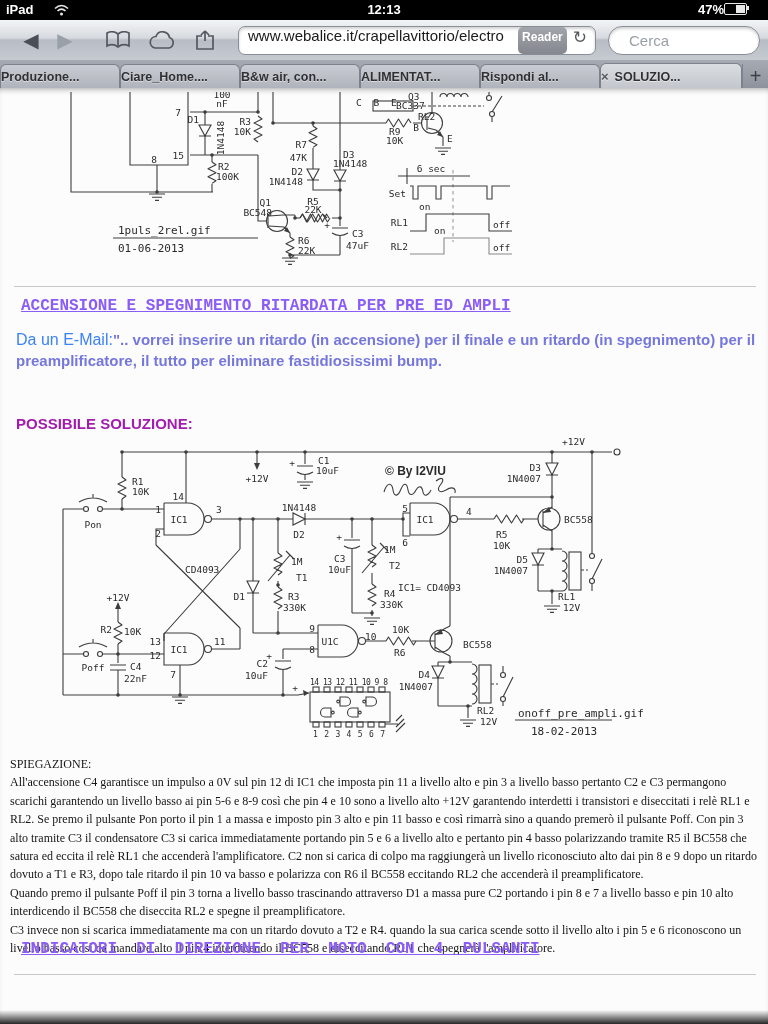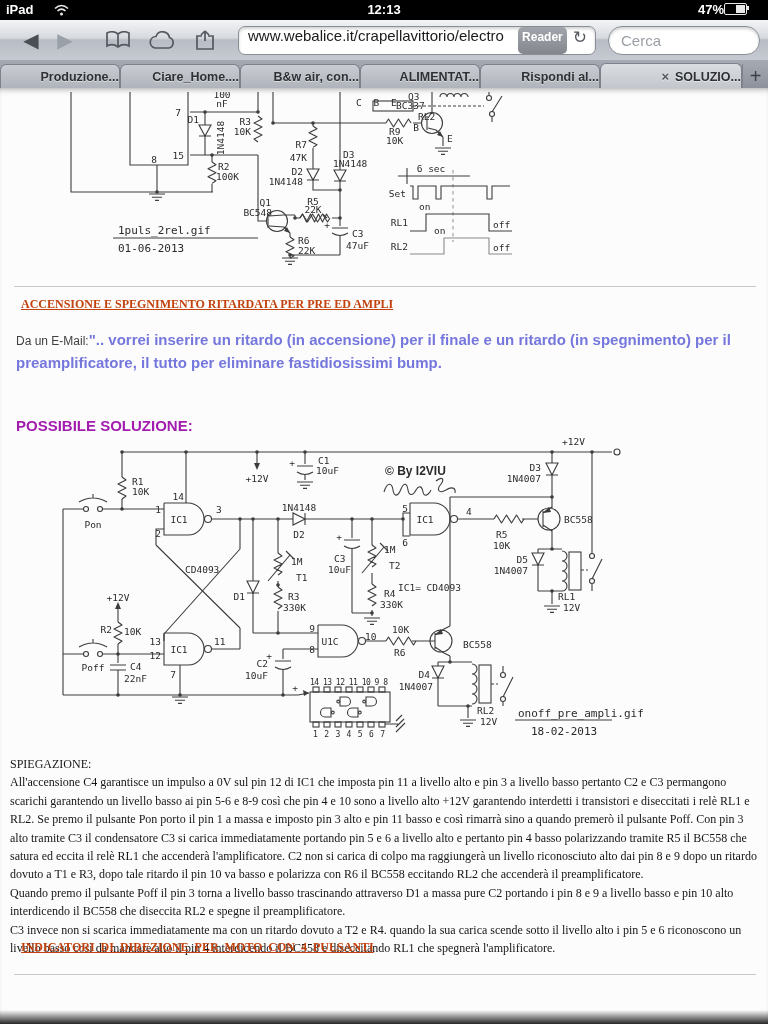--- a/index.html
+++ b/index.html
@@ -23,49 +23,49 @@
   .urlfield{position:relative;margin-left:10px;width:356px;height:27px;background:#fff;
             border:1px solid #8a8e96;border-radius:7px;box-shadow:inset 0 2px 3px rgba(0,0,0,.18);
             display:flex;overflow:hidden;}
   .urltext{flex:1;margin-left:9px;font-size:15px;color:#1a1a1a;white-space:nowrap;overflow:hidden;}
   .reader{flex:none;background:linear-gradient(#a2a5ab,#84878d);color:#fff;font-size:12px;font-weight:bold;
           padding:3px 4px;border-radius:5px;margin-right:6px;}
   .refresh{flex:none;font-size:17px;color:#55585e;margin-right:8px;}
   .searchfield{margin-left:12px;width:150px;height:27px;background:#fff;border:1px solid #8a8e96;
                border-radius:14px;box-shadow:inset 0 2px 3px rgba(0,0,0,.18);
                display:flex;align-items:center;}
-  .searchfield span{margin-left:12px;font-size:15px;color:#9aa0a6;}
+  .searchfield span{margin-left:20px;font-size:15px;color:#9aa0a6;}
   
   .tabbar{position:absolute;top:60px;left:0;width:768px;height:28px;
           background:linear-gradient(#a6aab3,#8e929c);border-bottom:1px solid #6a6e76;display:flex;}
   .tab{flex:none;width:118px;margin-top:4px;height:24px;border:1px solid #7d818b;border-bottom:none;
        border-radius:6px 6px 0 0;background:linear-gradient(#c9ccd2,#aeb2ba);
-       display:flex;align-items:center;justify-content:flex-end;
+       display:flex;align-items:center;justify-content:flex-start;
        font-size:12.5px;font-weight:bold;color:#2e3034;text-shadow:0 1px 0 rgba(255,255,255,.5);}
   .tab.active{margin-top:3px;height:25px;width:140px;background:linear-gradient(#dadde1,#c2c6cc);}
   .tab .close{margin-right:6px;color:#55585e;font-size:13px;}
   .newtab{flex:1;display:flex;align-items:center;justify-content:center;font-size:20px;color:#3c3f45;
           border-left:1px solid #7d818b;margin-top:4px;}
   
   .content{position:absolute;top:88px;left:0;width:768px;height:936px;background:#fcfcfc;
            box-shadow:inset 0 5px 7px -5px rgba(0,0,0,.45);}
   .csvg{position:absolute;left:0;}
   .csvg path,.csvg line,.csvg rect,.csvg circle{stroke:#3c3c3c;fill:none;stroke-width:1.1;}
   .csvg text{stroke:none;fill:#2a2a2a;font-family:"DejaVu Sans Mono",monospace;font-size:9.5px;}
   .csvg .cap{font-size:11px;}
   .csvg .dt{fill:#3c3c3c;stroke:none;}
   .csvg .gy{stroke:#8a8a8a;}
   .csvg .dash{stroke-dasharray:3,2;}
   .csvg .dashg{stroke:#9a9a9a;stroke-dasharray:3.5,3.5;}
   .csvg .cpy{font-family:"Liberation Sans",sans-serif;font-size:12px;font-weight:bold;}
   .hr1{position:absolute;left:14px;width:742px;height:1px;background:#c9c9c9;}
-  .rtitle{position:absolute;left:21px;font-family:Liberation Serif, serif;font-weight:bold;
-          font-size:12px;color:#c2410c;text-decoration:underline;white-space:pre;}
+  .rtitle{position:absolute;left:21px;font-family:Liberation Mono, monospace;font-weight:bold;
+          font-size:16px;color:#8b5cf6;text-decoration:underline;white-space:pre;}
   .emailblk{position:absolute;left:16px;width:744px;font-size:15px;line-height:21px;}
-  .eprefix{font-size:12px;color:#404040;font-weight:normal;}
+  .eprefix{font-size:16px;color:#3b82f6;font-weight:normal;}
   .equote{color:#7577dd;font-weight:bold;}
   .possible{color:#a21caf;font-weight:bold;font-size:15px;}
   .spieg{position:absolute;left:10px;width:752px;font-family:"Liberation Serif",serif;
          font-size:12px;line-height:18.4px;color:#151515;}
   .bottomfade{position:absolute;left:0;bottom:0;width:768px;height:14px;
               background:linear-gradient(rgba(0,0,0,0),rgba(20,20,20,.92));}
 </style>
 </head>
 <body>
 
@@ -492,21 +492,21 @@
       <text x="349" y="685" text-anchor="middle" style="font-size:8px" textLength="78">14 13 12 11 10 9 8</text>
       <text x="349" y="737" text-anchor="middle" style="font-size:8px" textLength="72">1 2 3 4 5 6 7</text>
       <text x="298" y="691" text-anchor="end">+</text>
       <text class="cap" x="518" y="717">onoff_pre_ampli.gif</text>
       <text class="cap" x="531" y="735">18-02-2013</text>
     </svg>
 
     <div class="spieg" style="top:667px;">
       <div>SPIEGAZIONE:</div>
       <div>All'accensione C4 garantisce un impulso a 0V sul pin 12 di IC1 che imposta pin 11 a livello alto e pin 3 a livello basso pertanto C2 e C3 permangono scarichi garantendo un livello basso ai pin 5-6 e 8-9 così che pin 4 e 10 sono a livello alto +12V garantendo interdetti i transistori e diseccitati i relè RL1 e RL2.   Se premo il pulsante Pon porto il pin 1 a massa e imposto pin 3 alto e pin 11 basso e così rimarrà sino a quando premerò il pulsante Poff.    Con pin 3 alto tramite C3 il condensatore C3 si carica immediatamente  portando pin 5 e 6 a livello alto e pertanto pin 4 basso polarizzando tramite R5 il BC558 che satura ed eccita il relè RL1 che accenderà l'amplificatore. C2 non si carica di colpo ma raggiungerà un livello riconosciuto alto dai pin 8 e 9 dopo un ritardo dovuto a T1 e R3, dopo tale ritardo il pin 10 va basso e polarizza con R6 il BC558 eccitando RL2 che accenderà il preamplificatore.</div>
-      <div>Quando premo il pulsante Poff il pin 3 torna a livello basso trascinando attraverso D1 a massa pure C2 portando i pin 8 e 9 a livello basso e pin 10 alto interdicendo il BC558 che diseccita RL2 e spegne il preamplificatore.</div>
+      <div>Quando premo il pulsante Poff il pin 3 torna a livello basso trascinando attraverso D1 a massa pure C2 portando i pin 8 e 7 a livello basso e pin 10 alto interdicendo il BC558 che diseccita RL2 e spegne il preamplificatore.</div>
       <div>C3 invece non si scarica immediatamente ma con un ritardo dovuto a T2 e R4. quando la sua carica scende sotto il livello alto i pin 5 e 6 riconoscono un livello basso così da mandare alto il pin 4 interdicendo il BC558 e diseccitando RL1 che spegnerà l'amplificatore.</div>
     </div>
 
     <div class="hr1" style="top:886px;"></div>
 
     <div class="rtitle" style="top:852px;">INDICATORI  DI  DIREZIONE  PER  MOTO  CON  4  PULSANTI</div>
 
     <div class="bottomfade"></div>
   </div>
 </div>

